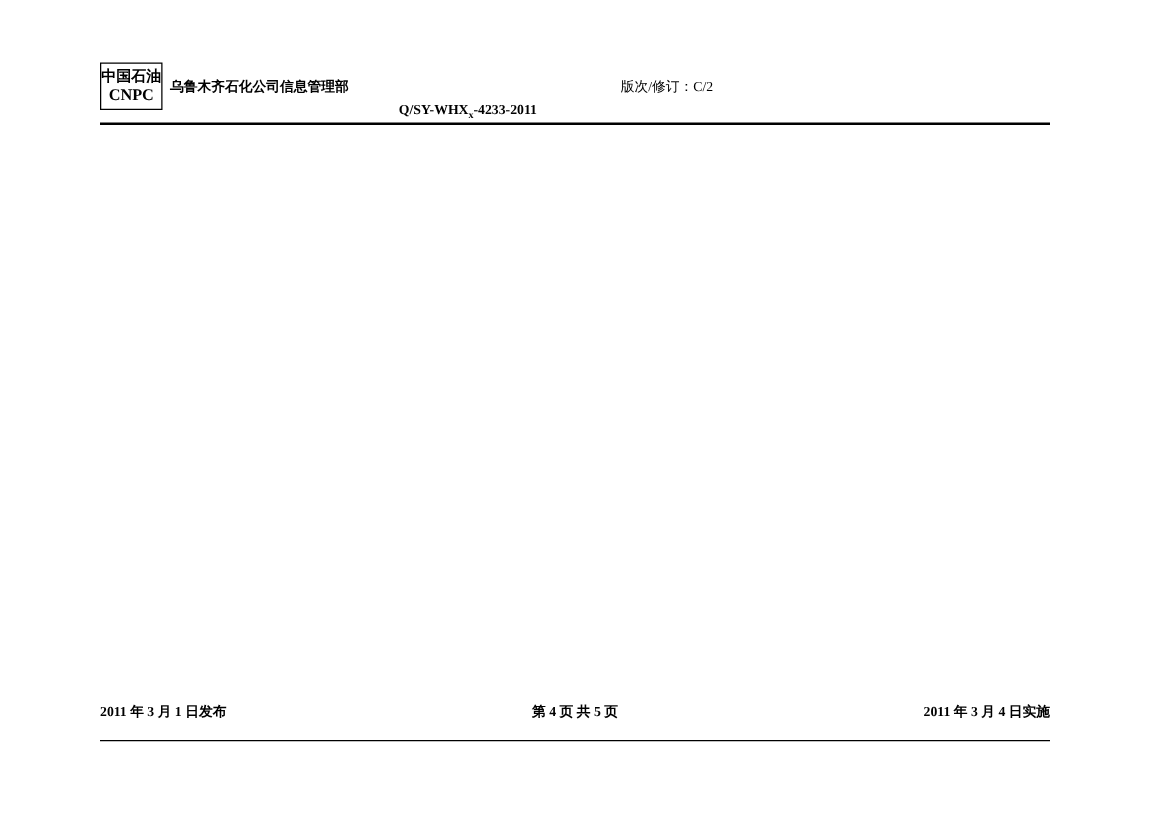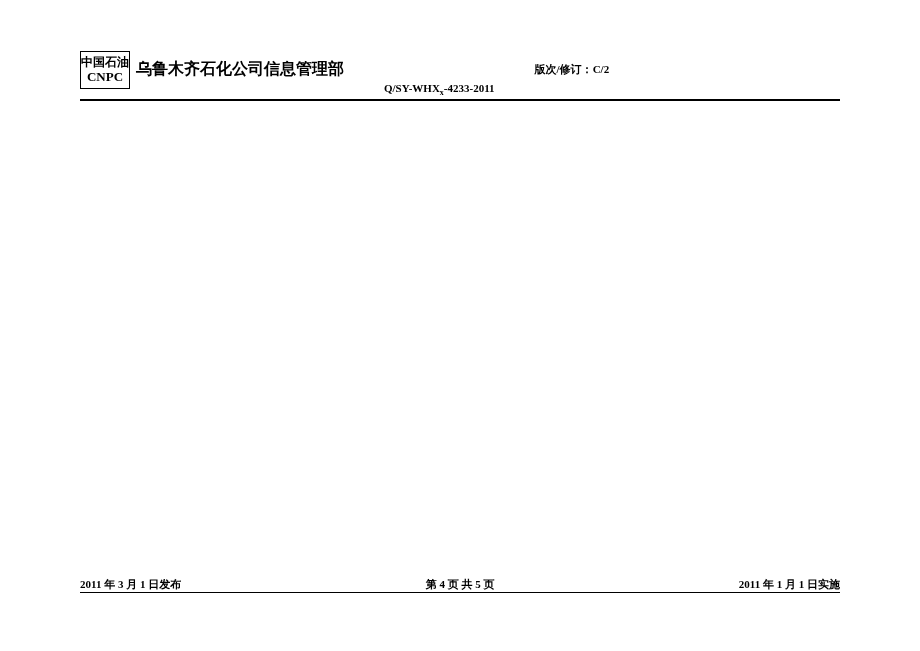--- a/index.html
+++ b/index.html
@@ -43,45 +43,46 @@
       font-weight: bold;
       line-height: 1.2;
     }
     .header-text {
       display: flex;
       align-items: center;
       flex: 1;
       gap: 40px;
     }
     .department {
-      font-size: 16px;
+      font-size: 11px;
       font-weight: bold;
     }
     .doc-code {
       font-size: 11px;
       font-weight: bold;
       margin-top: 40px;
     }
     .doc-code sub {
       font-size: 8px;
     }
     .revision {
       font-size: 11px;
-      font-weight: bold;
+      font-weight: normal;
+      margin-left: 27px;
     }
     .footer-container {
       position: absolute;
       bottom: 58px;
       left: 80px;
       right: 80px;
       display: flex;
       justify-content: space-between;
       align-items: center;
       border-bottom: 1.5px solid #000;
-      padding-bottom: 0;
+      padding-bottom: 15px;
     }
     .footer-text {
       font-size: 11px;
       font-weight: bold;
     }
     .footer-center {
       font-size: 11px;
       font-weight: bold;
     }
   </style>
@@ -100,14 +101,14 @@
     </span>
     <span class="revision">
       <span>版次/修订：</span><span>C/2</span>
     </span>
   </div>
 </div>
 
 <div class="footer-container">
   <span class="footer-text">2011 年 3 月 1 日发布</span>
   <span class="footer-center">第  4  页  共  5  页</span>
-  <span class="footer-text">2011 年 1 月 1 日实施</span>
+  <span class="footer-text">2011 年 3 月 4 日实施</span>
 </div>
 
 </body></html>

